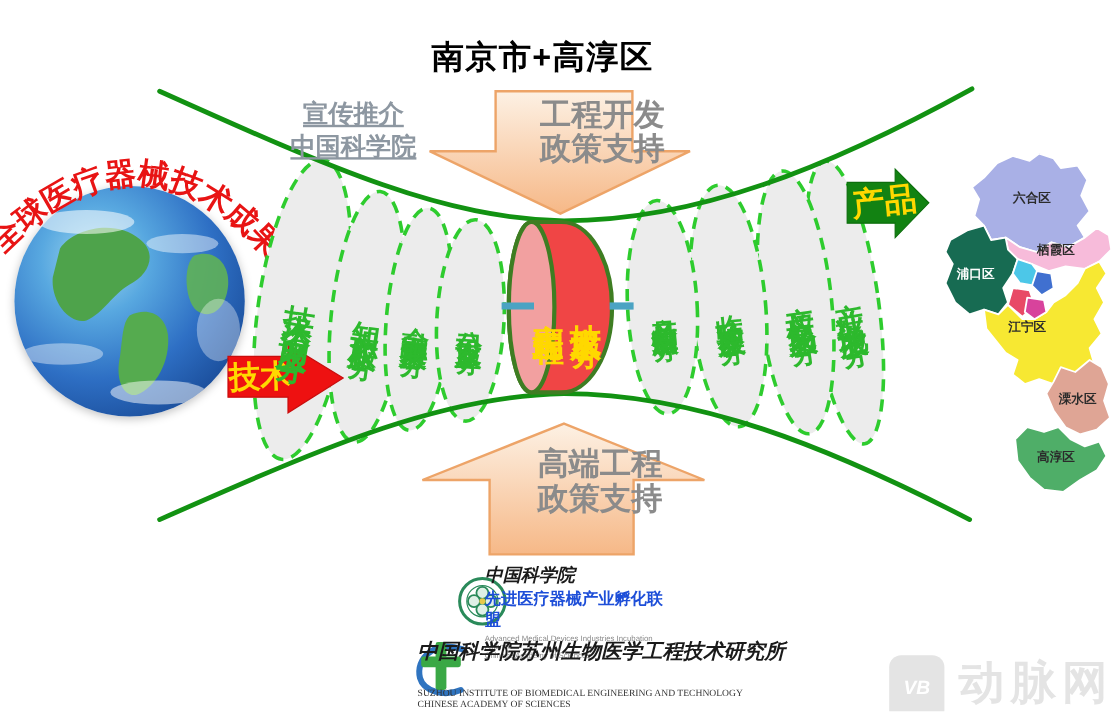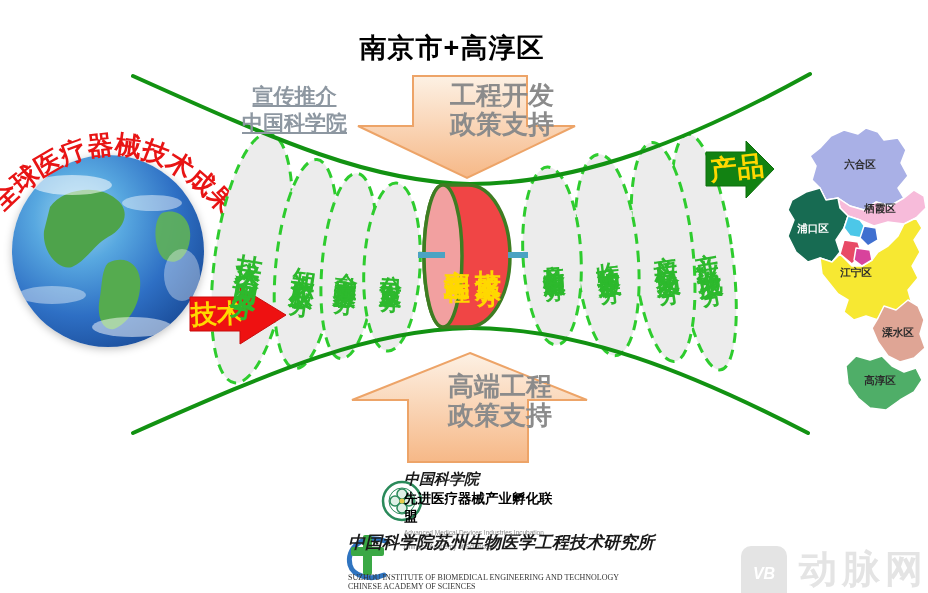--- a/index.html
+++ b/index.html
@@ -156,21 +156,21 @@
     <circle cx="21" cy="24" r="19" fill="#fff" stroke="#2a8a5a" stroke-width="2.5"></circle>
     <circle cx="21" cy="24" r="13" fill="none" stroke="#2a8a5a" stroke-width="1"></circle>
     <circle cx="21" cy="17" r="5" fill="#dff0e6" stroke="#2a8a5a" stroke-width="1.5"></circle>
     <circle cx="14" cy="24" r="5" fill="#dff0e6" stroke="#2a8a5a" stroke-width="1.5"></circle>
     <circle cx="28" cy="24" r="5" fill="#dff0e6" stroke="#2a8a5a" stroke-width="1.5"></circle>
     <circle cx="21" cy="31" r="5" fill="#dff0e6" stroke="#2a8a5a" stroke-width="1.5"></circle>
     <circle cx="21" cy="24" r="2.5" fill="#e8c94a"></circle>
   </svg>
   <div class="abs logo-text" style="left:404px;top:470px;width:160px">
     <div class="cal" style="font-size:15px">中国科学院</div>
-    <div style="font-size:13.5px;font-weight:bold;color:#000000;margin-top:1px">先进医疗器械产业孵化联盟</div>
+    <div style="font-size:13.5px;font-weight:bold;color:#1d4ed8;margin-top:1px">先进医疗器械产业孵化联盟</div>
     <div style="font-size:6.5px;color:#8a8a8a;margin-top:3px">Advanced Medical Devices Industries Incubation Alliance</div>
     <div style="font-size:6.5px;color:#8a8a8a">Chinese Academy of Sciences</div>
   </div>
 
   <svg class="abs" style="left:344px;top:531px" width="46" height="52" viewBox="0 0 46 52">
     <path d="M41,10 C18,2 2,18 6,34 C9,45 26,50 40,44" stroke="#2f74c0" stroke-width="5" fill="none" stroke-linecap="round"></path>
     <rect x="19" y="4" width="9" height="40" rx="2" fill="#3aa845"></rect>
     <rect x="7" y="16" width="33" height="9" rx="2" fill="#3aa845"></rect>
   </svg>
   <div class="abs logo-text" style="left:348px;top:531px;width:264px">

